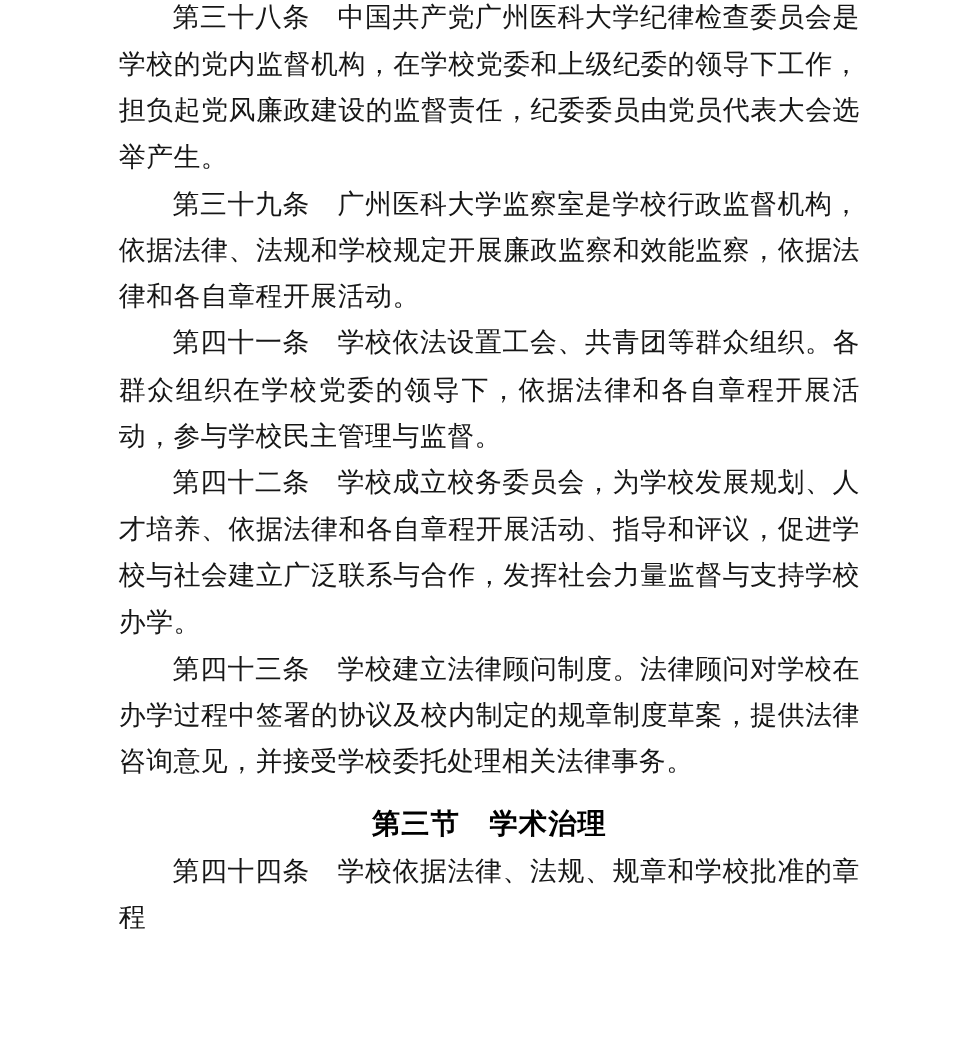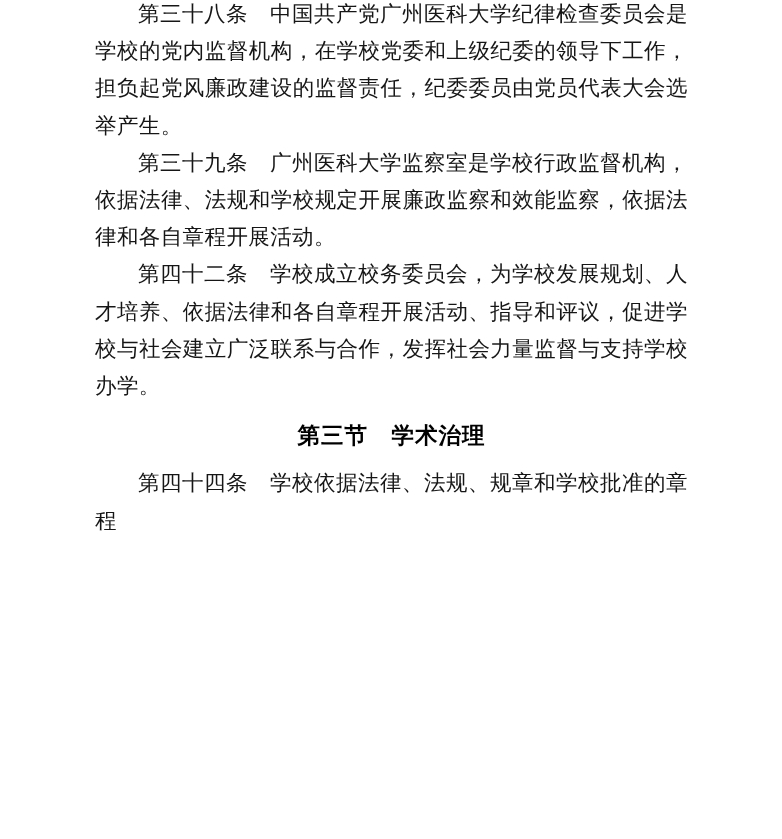--- a/index.html
+++ b/index.html
@@ -25,44 +25,46 @@
     margin: 0;
     font-family: "Liberation Serif", "DejaVu Serif", serif;
     font-size: 21.5px;
     line-height: 37.2px;
     letter-spacing: 0.4px;
     text-align: justify;
     text-indent: 2em;
     color: #161616;
   }
   h2.section-heading {
-    margin: 12px 0 11px 0;
+    margin: 12px 0 1px 0;
     font-family: "Liberation Sans", "DejaVu Sans", sans-serif;
     font-weight: bold;
     font-size: 22.5px;
     line-height: 37.2px;
     letter-spacing: 1px;
     text-align: center;
     color: #000000;
   }
 </style>
 </head>
 <body>
 
 <div class="page">
   <div class="doc-body">
 
     <p class="body-par">第三十八条　中国共产党广州医科大学纪律检查委员会是学校的党内监督机构，在学校党委和上级纪委的领导下工作，担负起党风廉政建设的监督责任，纪委委员由党员代表大会选举产生。</p>
 
     <p class="body-par">第三十九条　广州医科大学监察室是学校行政监督机构，依据法律、法规和学校规定开展廉政监察和效能监察，依据法律和各自章程开展活动。</p>
 
 
+    <p class="body-par">第四十一条　学校依法设置工会、共青团等群众组织。各群众组织在学校党委的领导下，依据法律和各自章程开展活动，参与学校民主管理与监督。</p>
 
     <p class="body-par">第四十二条　学校成立校务委员会，为学校发展规划、人才培养、依据法律和各自章程开展活动、指导和评议，促进学校与社会建立广泛联系与合作，发挥社会力量监督与支持学校办学。</p>
 
 
+    <p class="body-par">第四十三条　学校建立法律顾问制度。法律顾问对学校在办学过程中签署的协议及校内制定的规章制度草案，提供法律咨询意见，并接受学校委托处理相关法律事务。</p>
 
     <h2 class="section-heading">第三节　学术治理</h2>
 
     <p class="body-par">第四十四条　学校依据法律、法规、规章和学校批准的章程</p>
 
   </div>
 </div>
 
 </body></html>

